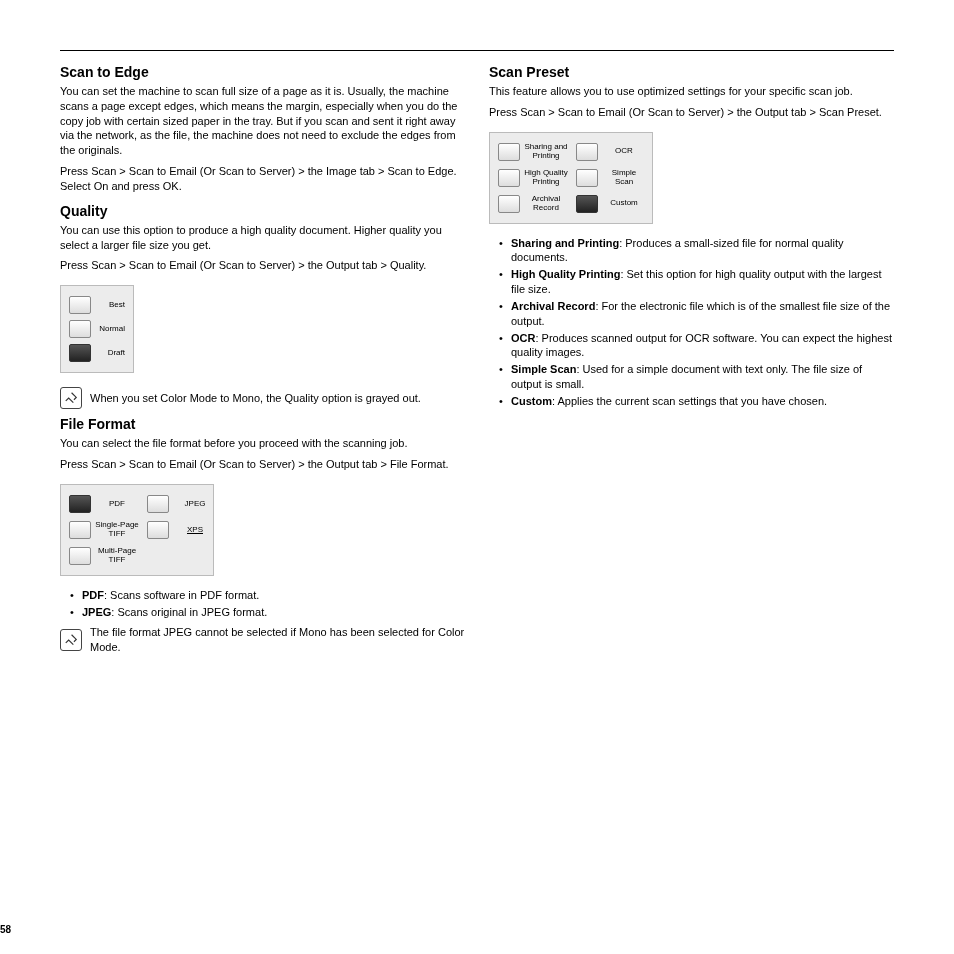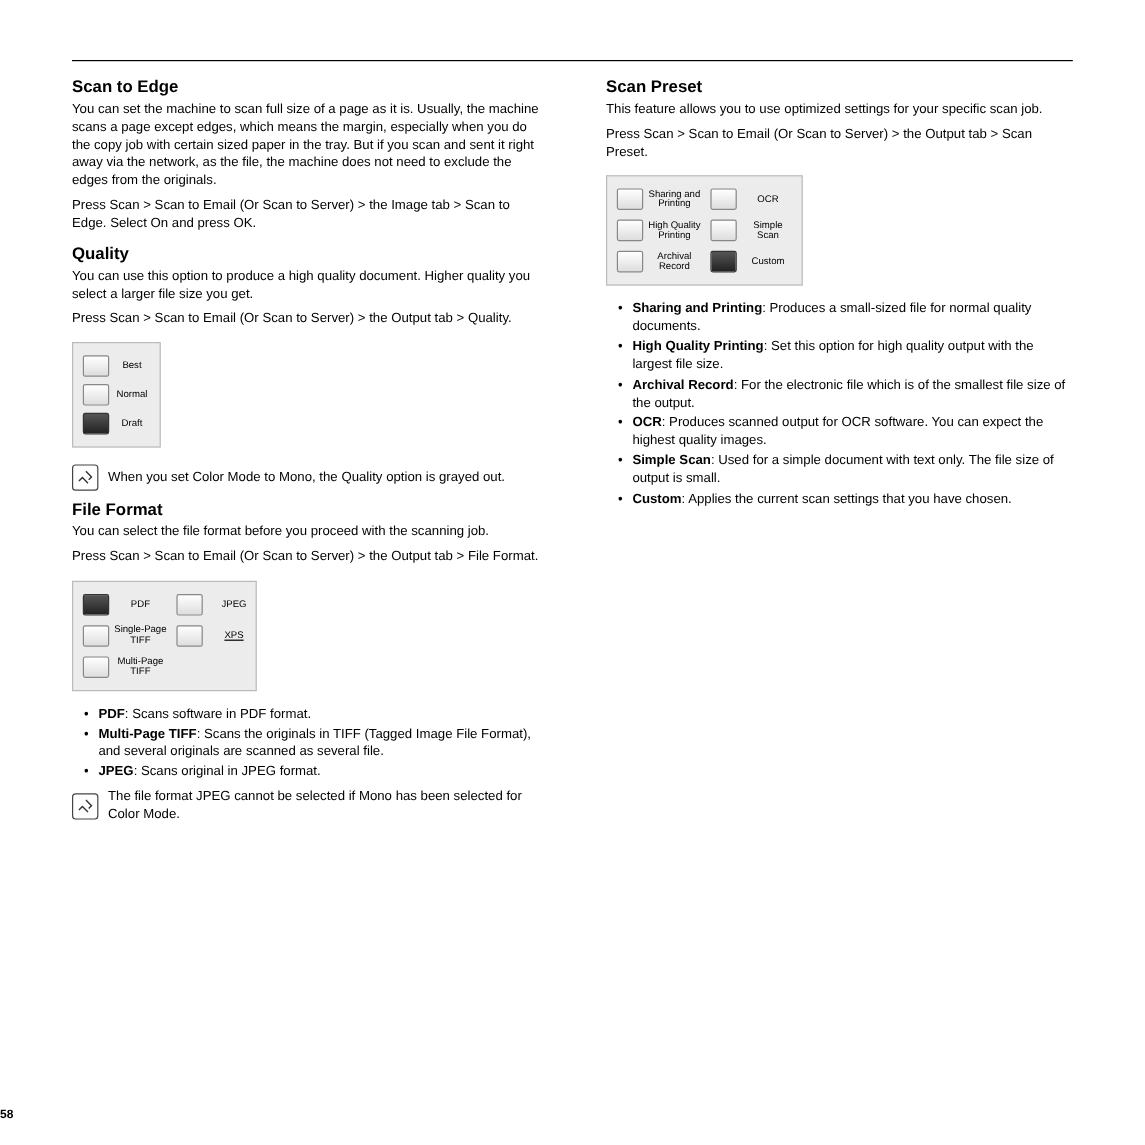--- a/index.html
+++ b/index.html
@@ -1,32 +1,32 @@
 <!DOCTYPE html>
 <html><head>
 <meta charset="utf-8">
 <style>
 body{margin:0;padding:0;background:#fff;font-family:Arial,Helvetica,sans-serif;color:#000;font-size:11px;line-height:1.35}
 .page{width:954px;height:954px;position:relative;padding:50px 60px 40px 60px;box-sizing:border-box}
-.cols{display:flex;gap:56px}
+.cols{display:flex;gap:24px}
 .col{flex:1;min-width:0}
 .h{font-weight:bold;font-size:14px;margin:6px 0 2px 0}
 .p{margin:2px 0 6px 0}
 .nav{margin:2px 0 8px 0}
 .nav .b{font-weight:normal}
 .note{display:flex;align-items:center;gap:8px;margin:6px 0}
 .note-icon{width:20px;height:20px;border:1px solid #444;border-radius:3px;display:flex;align-items:center;justify-content:center;flex:0 0 20px;font-size:12px}
 .note-icon svg{width:14px;height:14px}
 .ui-box{background:#ececec;border:1px solid #bbb;padding:6px;display:inline-block;margin:4px 0 8px 0}
 .ui-row{display:flex;gap:4px}
 .ui-cell{display:flex;align-items:center;gap:4px;margin:2px;min-height:22px}
 .sw{width:20px;height:16px;border-radius:2px;border:1px solid #888;background:linear-gradient(#fff,#ddd)}
 .sw.sel{background:linear-gradient(#555,#222);border-color:#333}
 .lbl{font-size:8px;line-height:1.05;text-align:center;min-width:30px}
-.lbl.left{text-align:center}
+.lbl.left{text-align:right}
 ul.b{list-style:none;padding:0;margin:4px 0 6px 0}
 ul.b li{position:relative;padding-left:22px;margin:2px 0}
 ul.b li:before{content:"•";position:absolute;left:10px;top:0}
 .term{font-weight:bold}
 .pn{position:absolute;bottom:18px;left:0;right:0;text-align:left;font-size:10px;font-weight:bold}
 .hline{border:none;border-top:1px solid #000;margin:0 0 6px 0}
 </style>
 </head>
 <body>
 
@@ -85,21 +85,20 @@
             </div>
           </div><div class="ui-row">
             <div class="ui-cell">
               <div class="sw"></div>
               <div class="lbl" style="width: 44px;">Multi-Page TIFF</div>
             </div>
             <div style="flex: 1 1 0%;"></div>
           </div></div>
 <ul class="b" id="ff-b">
           <li><span class="term">PDF</span><span>: Scans software in PDF format.</span></li>
-          <li><span class="term">Multi-Page TIFF</span><span>: Scans the originals in TIFF (Tagged Image File Format), and several originals are scanned as several file.</span></li>
           <li><span class="term">JPEG</span><span>: Scans original in JPEG format.</span></li>
         </ul>
 <div class="note">
   <div class="note-icon">
             <svg viewBox="0 0 24 24">
               <path fill="none" stroke="#333" stroke-width="2" d="M3 17l5-5 8 8M13 3l8 8-4 4"></path>
             </svg>
           </div>
   <div id="note-ff"><span>The file format JPEG cannot be selected if </span><span class="b">Mono</span><span> has been selected for </span><span class="b">Color Mode</span><span>.</span></div>
 </div>

